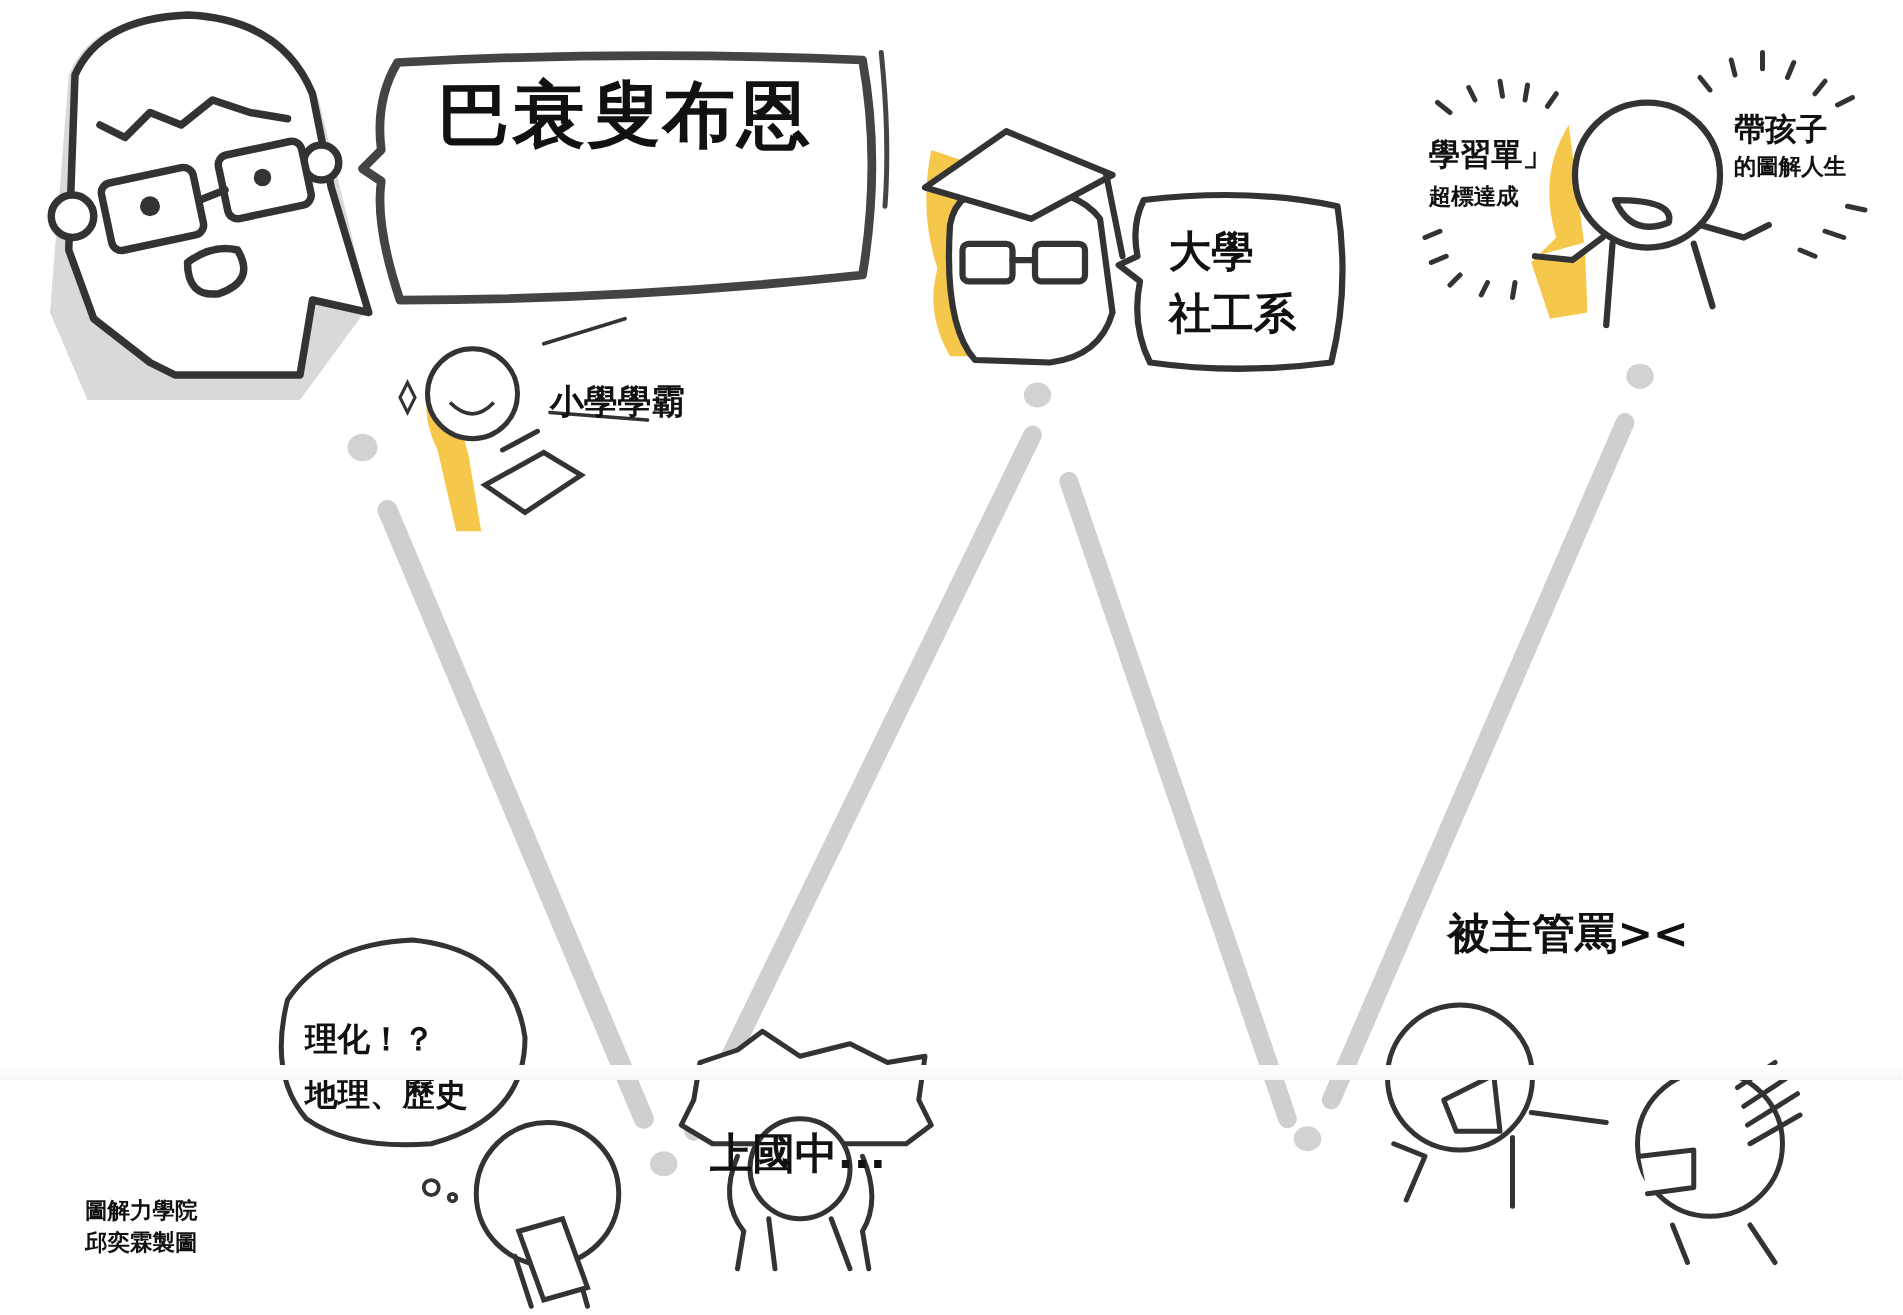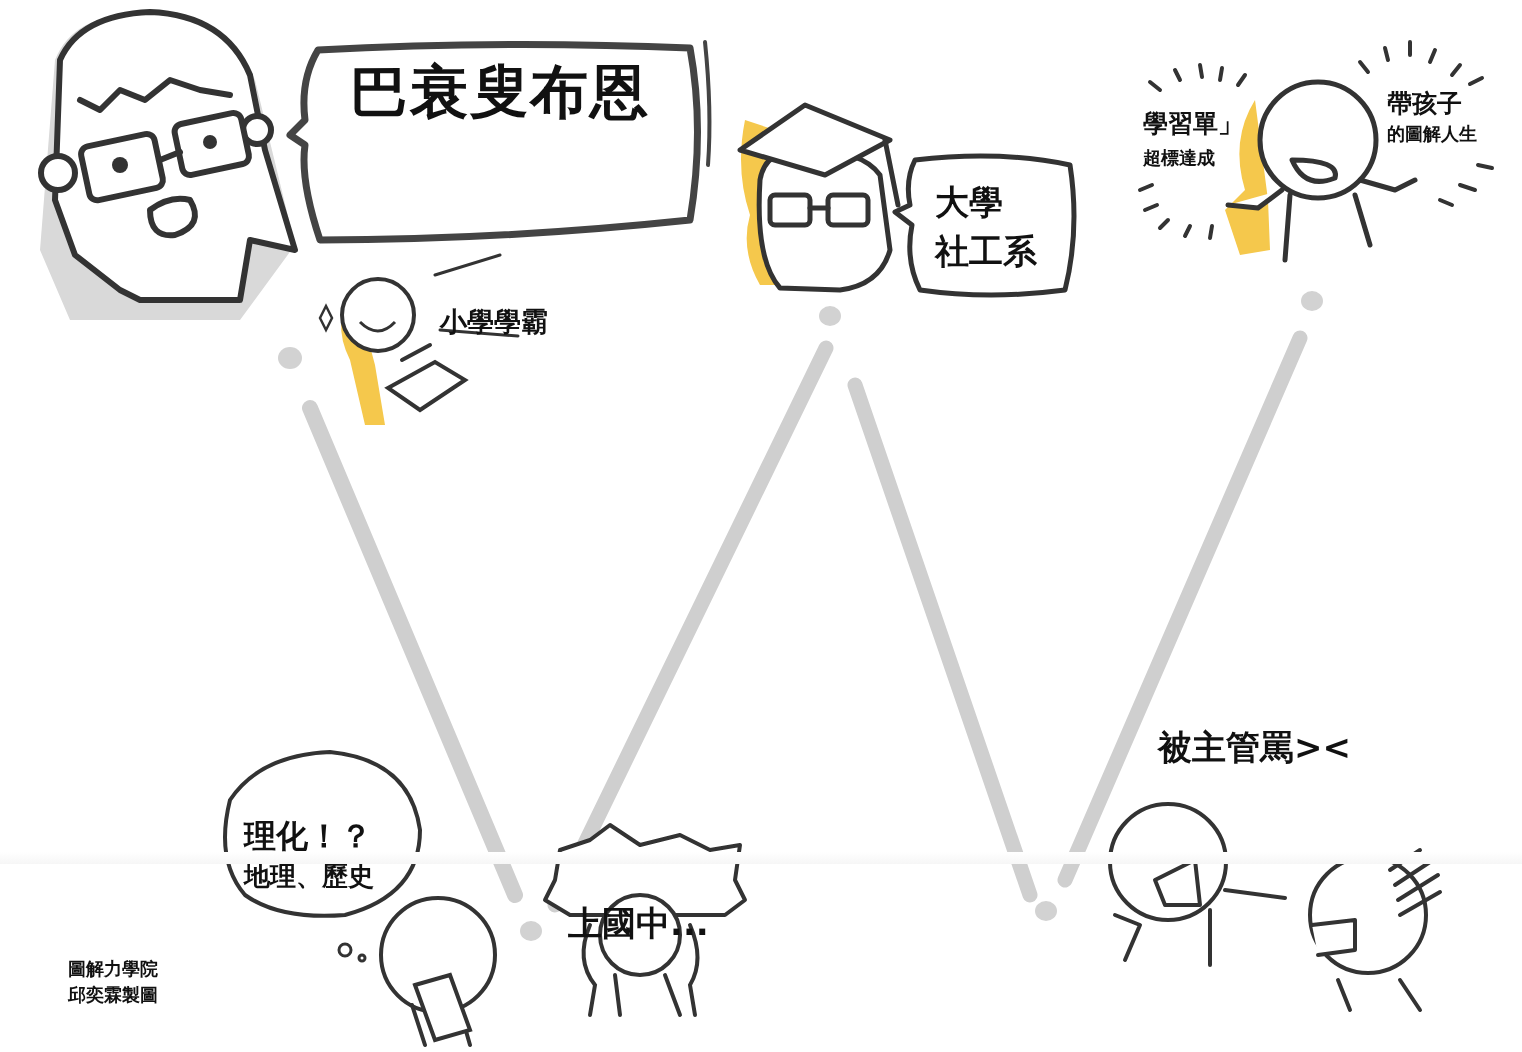--- a/index.html
+++ b/index.html
@@ -11,21 +11,21 @@
     .label { position: absolute; font-weight: bold; line-height: 1.15; white-space: nowrap; color: #111; }
     .title { left: 350px; top: 58px; font-size: 58px; letter-spacing: 2px; line-height: 1.2; }
     .title span { display: block; }
     .l-elem { left: 440px; top: 284px; font-size: 27px; margin-top: 22px; }
     .l-univ { left: 935px; top: 178px; font-size: 34px; line-height: 1.45; }
     .l-univ span { display: block; }
     .l-sheet-main { left: 1143px; top: 110px; font-size: 25px; }
     .l-sheet-sub { left: 1143px; top: 148px; font-size: 18px; }
     .l-kids-main { left: 1387px; top: 90px; font-size: 25px; }
     .l-kids-sub { left: 1387px; top: 124px; font-size: 18px; }
-    .l-subj-main { left: 244px; top: 818px; font-size: 32px; }
+    .l-subj-main { left: 244px; top: 818px; font-size: 26px; }
     .l-subj-sub { left: 244px; top: 862px; font-size: 26px; }
     .l-junior { left: 568px; top: 860px; font-size: 34px; margin-top: 44px; }
     .l-boss { left: 1158px; top: 728px; font-size: 34px; text-align: center; }
     .credit { position: absolute; left: 68px; top: 956px; font-size: 18px; font-weight: bold; line-height: 1.45; }
     .credit span { display: block; }
   </style>
 </head>
 <body>
 
 <div class="canvas">

